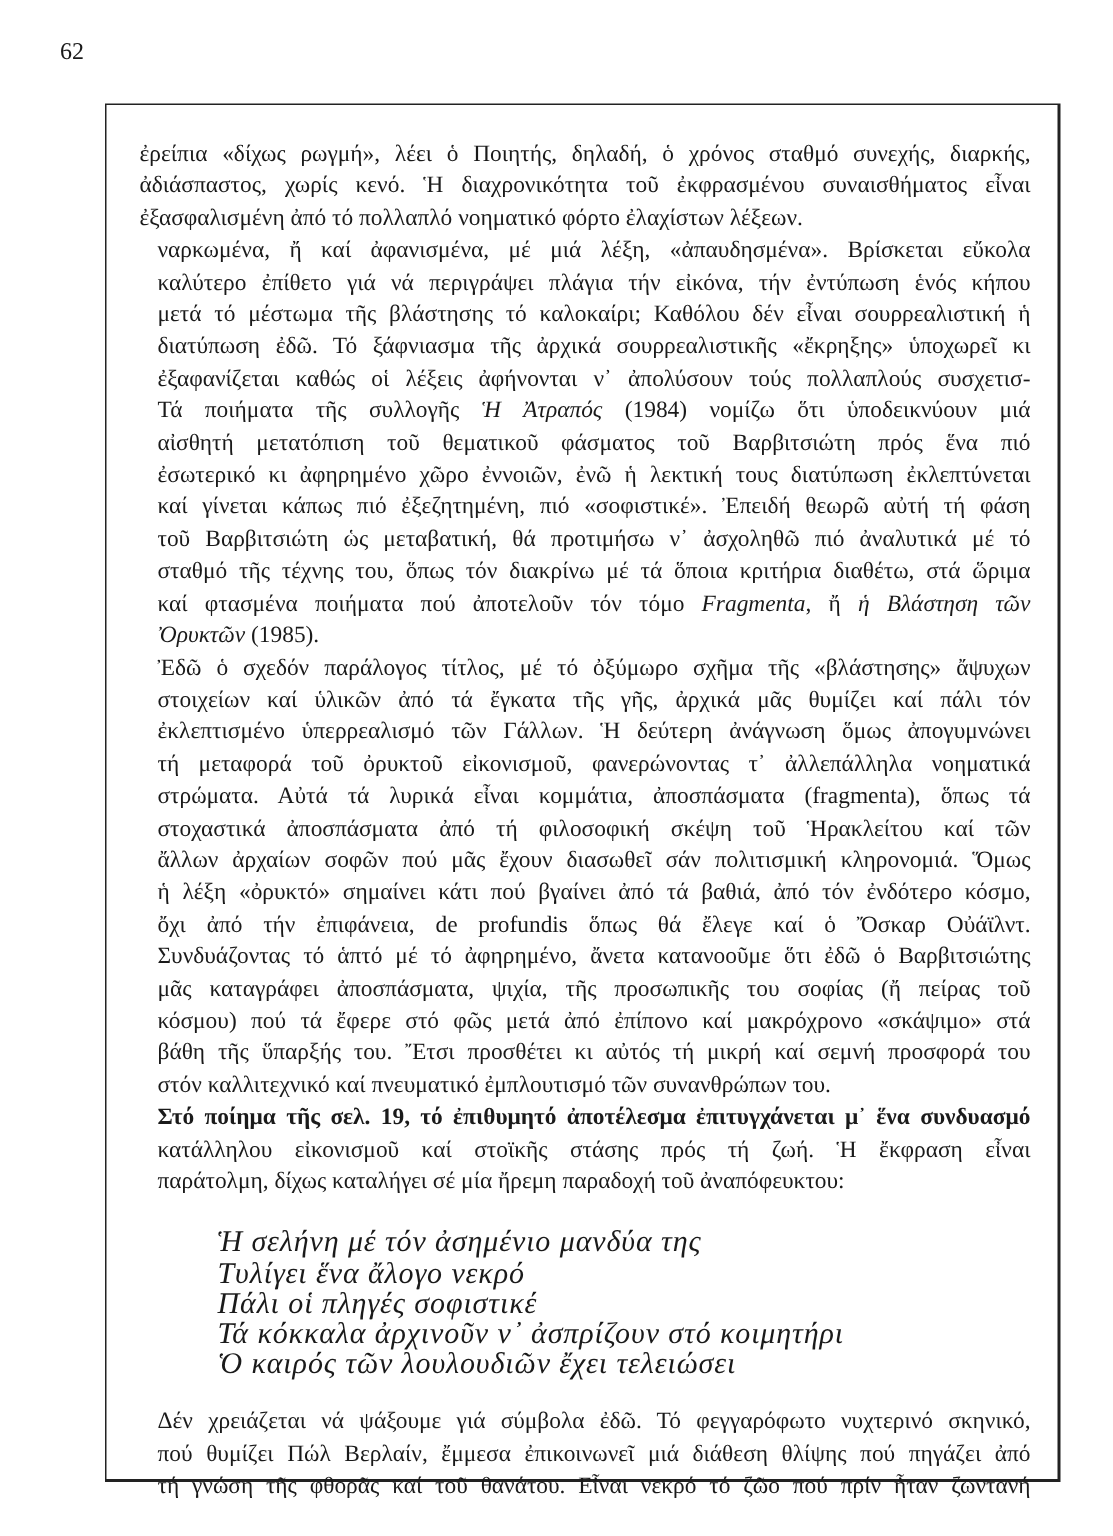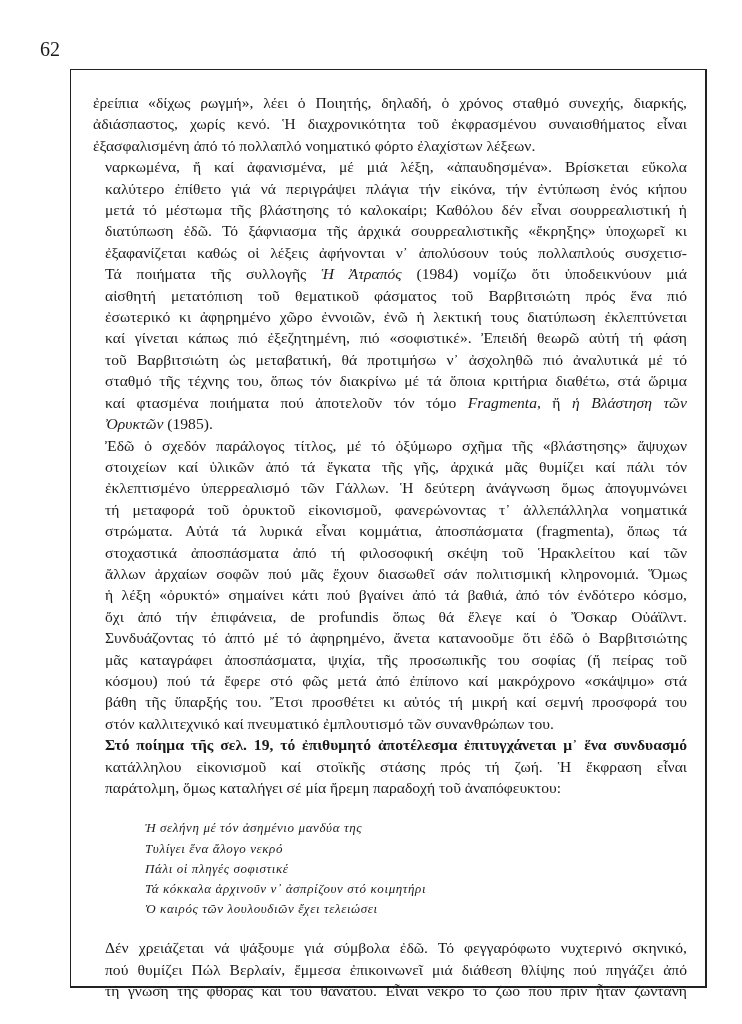--- a/index.html
+++ b/index.html
@@ -1,29 +1,29 @@
 <!DOCTYPE html>
 <html><head>
 <meta charset="utf-8">
 <style>
   html, body { margin: 0; padding: 0; background: #ffffff; }
   body { width: 742px; height: 1024px; position: relative; overflow: hidden;
          font-family: "Liberation Serif", "DejaVu Serif", serif; color: #1a1a1a; }
-  .page-number { position: absolute; left: 40px; top: 38px; font-size: 20px; }
+  .page-number { position: absolute; left: 40px; top: 26px; font-size: 16px; }
   .frame { position: absolute; left: 70px; top: 69px; width: 637px; height: 919px;
            border: 1.5px solid #222; border-right-width: 2px; border-bottom-width: 2px;
            box-sizing: border-box; }
   .content { position: absolute; left: 93px; top: 92px; width: 594px; font-size: 15.6px;
              line-height: 21.4px; }
   .para { margin: 0; text-align: justify; text-align-last: left; }
   .para.indent { text-indent: 12px; }
   .para .line { display: block; text-align: justify; text-align-last: justify; white-space: nowrap; }
   .para .line.last { text-align-last: left; }
   .poem { margin: 20px 0 18px 52px; font-style: italic; }
-  .poem .verse { display: block; font-size: 13px; line-height: 20.2px; letter-spacing: 0.6px; }
+  .poem .verse { display: block; font-size: 20px; line-height: 20.2px; letter-spacing: 0.6px; }
   em { font-style: italic; }
 </style>
 </head>
 <body>
 
 <div class="page-number">62</div>
 
 <div class="frame"></div>
 
 <div class="content">
@@ -62,21 +62,21 @@
         <span class="line">ὄχι ἀπό τήν ἐπιφάνεια, de profundis ὅπως θά ἔλεγε καί ὁ Ὄσκαρ Οὐάϊλντ.</span>
         <span class="line">Συνδυάζοντας τό ἁπτό μέ τό ἀφηρημένο, ἄνετα κατανοοῦμε ὅτι ἐδῶ ὁ Βαρβιτσιώτης</span>
         <span class="line">μᾶς καταγράφει ἀποσπάσματα, ψιχία, τῆς προσωπικῆς του σοφίας (ἤ πείρας τοῦ</span>
         <span class="line">κόσμου) πού τά ἔφερε στό φῶς μετά ἀπό ἐπίπονο καί μακρόχρονο «σκάψιμο» στά</span>
         <span class="line">βάθη τῆς ὕπαρξής του. Ἔτσι προσθέτει κι αὐτός τή μικρή καί σεμνή προσφορά του</span>
         <span class="line last">στόν καλλιτεχνικό καί πνευματικό ἐμπλουτισμό τῶν συνανθρώπων του.</span>
       </p>
       <p class="para indent">
         <span class="line" style="text-indent: 12px; font-weight: bold;">Στό ποίημα τῆς σελ. 19, τό ἐπιθυμητό ἀποτέλεσμα ἐπιτυγχάνεται μ᾽ ἕνα συνδυασμό</span>
         <span class="line">κατάλληλου εἰκονισμοῦ καί στοϊκῆς στάσης πρός τή ζωή. Ἡ ἔκφραση εἶναι</span>
-        <span class="line last">παράτολμη, ὅμως καταλήγει σέ μία ἤρεμη παραδοχή τοῦ ἀναπόφευκτου:</span>
+        <span class="line last">παράτολμη, δίχως καταλήγει σέ μία ἤρεμη παραδοχή τοῦ ἀναπόφευκτου:</span>
       </p>
     </div>
   <div class="poem" id="poem">
       <span class="verse">Ἡ σελήνη μέ τόν ἀσημένιο μανδύα της</span>
       <span class="verse">Τυλίγει ἕνα ἄλογο νεκρό</span>
       <span class="verse">Πάλι οἱ πληγές σοφιστικέ</span>
       <span class="verse">Τά κόκκαλα ἀρχινοῦν ν᾽ ἀσπρίζουν στό κοιμητήρι</span>
       <span class="verse">Ὁ καιρός τῶν λουλουδιῶν ἔχει τελειώσει</span>
     </div>
   <div id="closing">

